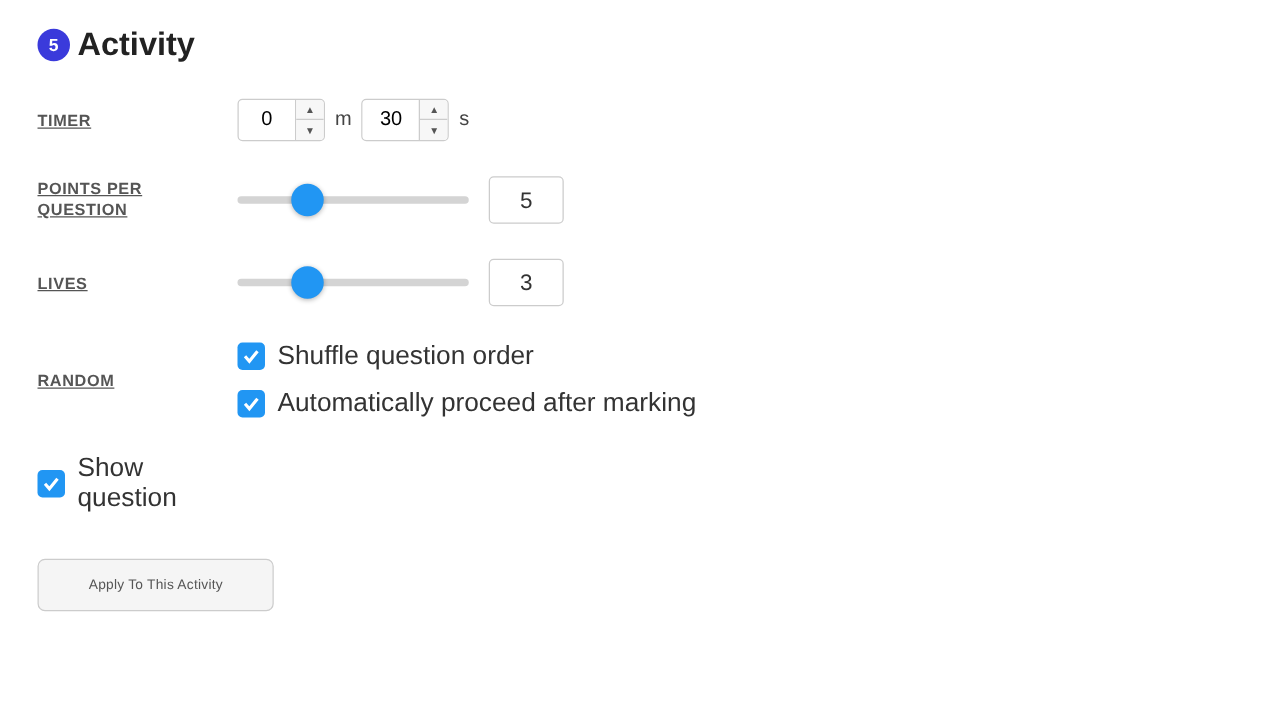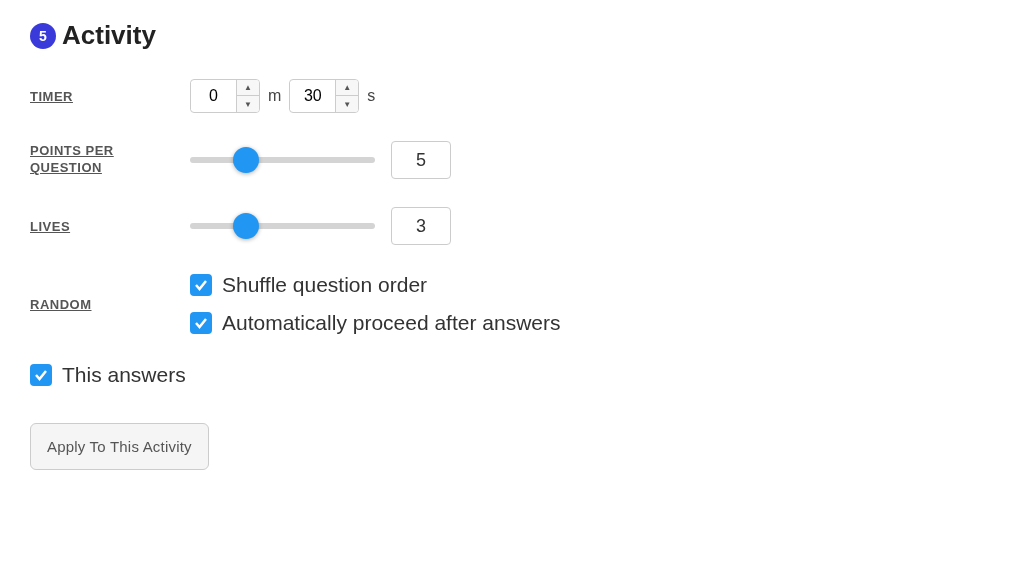--- a/index.html
+++ b/index.html
@@ -193,25 +193,25 @@
     }
 
     
     .buttons-row {
       display: flex;
       gap: 16px;
       margin-top: 36px;
     }
 
     .btn {
-      padding: 14px 16px;
+      padding: 14px 40px;
       border: 1px solid #ccc;
       border-radius: 6px;
       background: #f5f5f5;
-      font-size: 15px;
+      font-size: 11px;
       color: #555;
       cursor: pointer;
       letter-spacing: 0.2px;
     }
 
     .points-label {
       line-height: 1.3;
     }
   </style>
 </head>
@@ -276,32 +276,32 @@
         </svg>
       </div>
       <span class="checkbox-label">Shuffle question order</span>
     </div>
     <div class="checkbox-item">
       <div class="custom-checkbox">
         <svg viewBox="0 0 14 14">
           <polyline points="2,7 5.5,11 12,3"></polyline>
         </svg>
       </div>
-      <span class="checkbox-label">Automatically proceed after answers</span>
+      <span class="checkbox-label">Automatically proceed after marking</span>
     </div>
   </div>
 
   <div class="checkbox-group">
     <div class="checkbox-item">
       <div class="custom-checkbox">
         <svg viewBox="0 0 14 14">
           <polyline points="2,7 5.5,11 12,3"></polyline>
         </svg>
       </div>
-      <span class="checkbox-label">This answers</span>
+      <span class="checkbox-label">Show question</span>
     </div>
   </div>
 
 </div>
 
 <div class="buttons-row">
   <button class="btn">Apply To This Activity</button>
 </div>
 
 </body></html>

